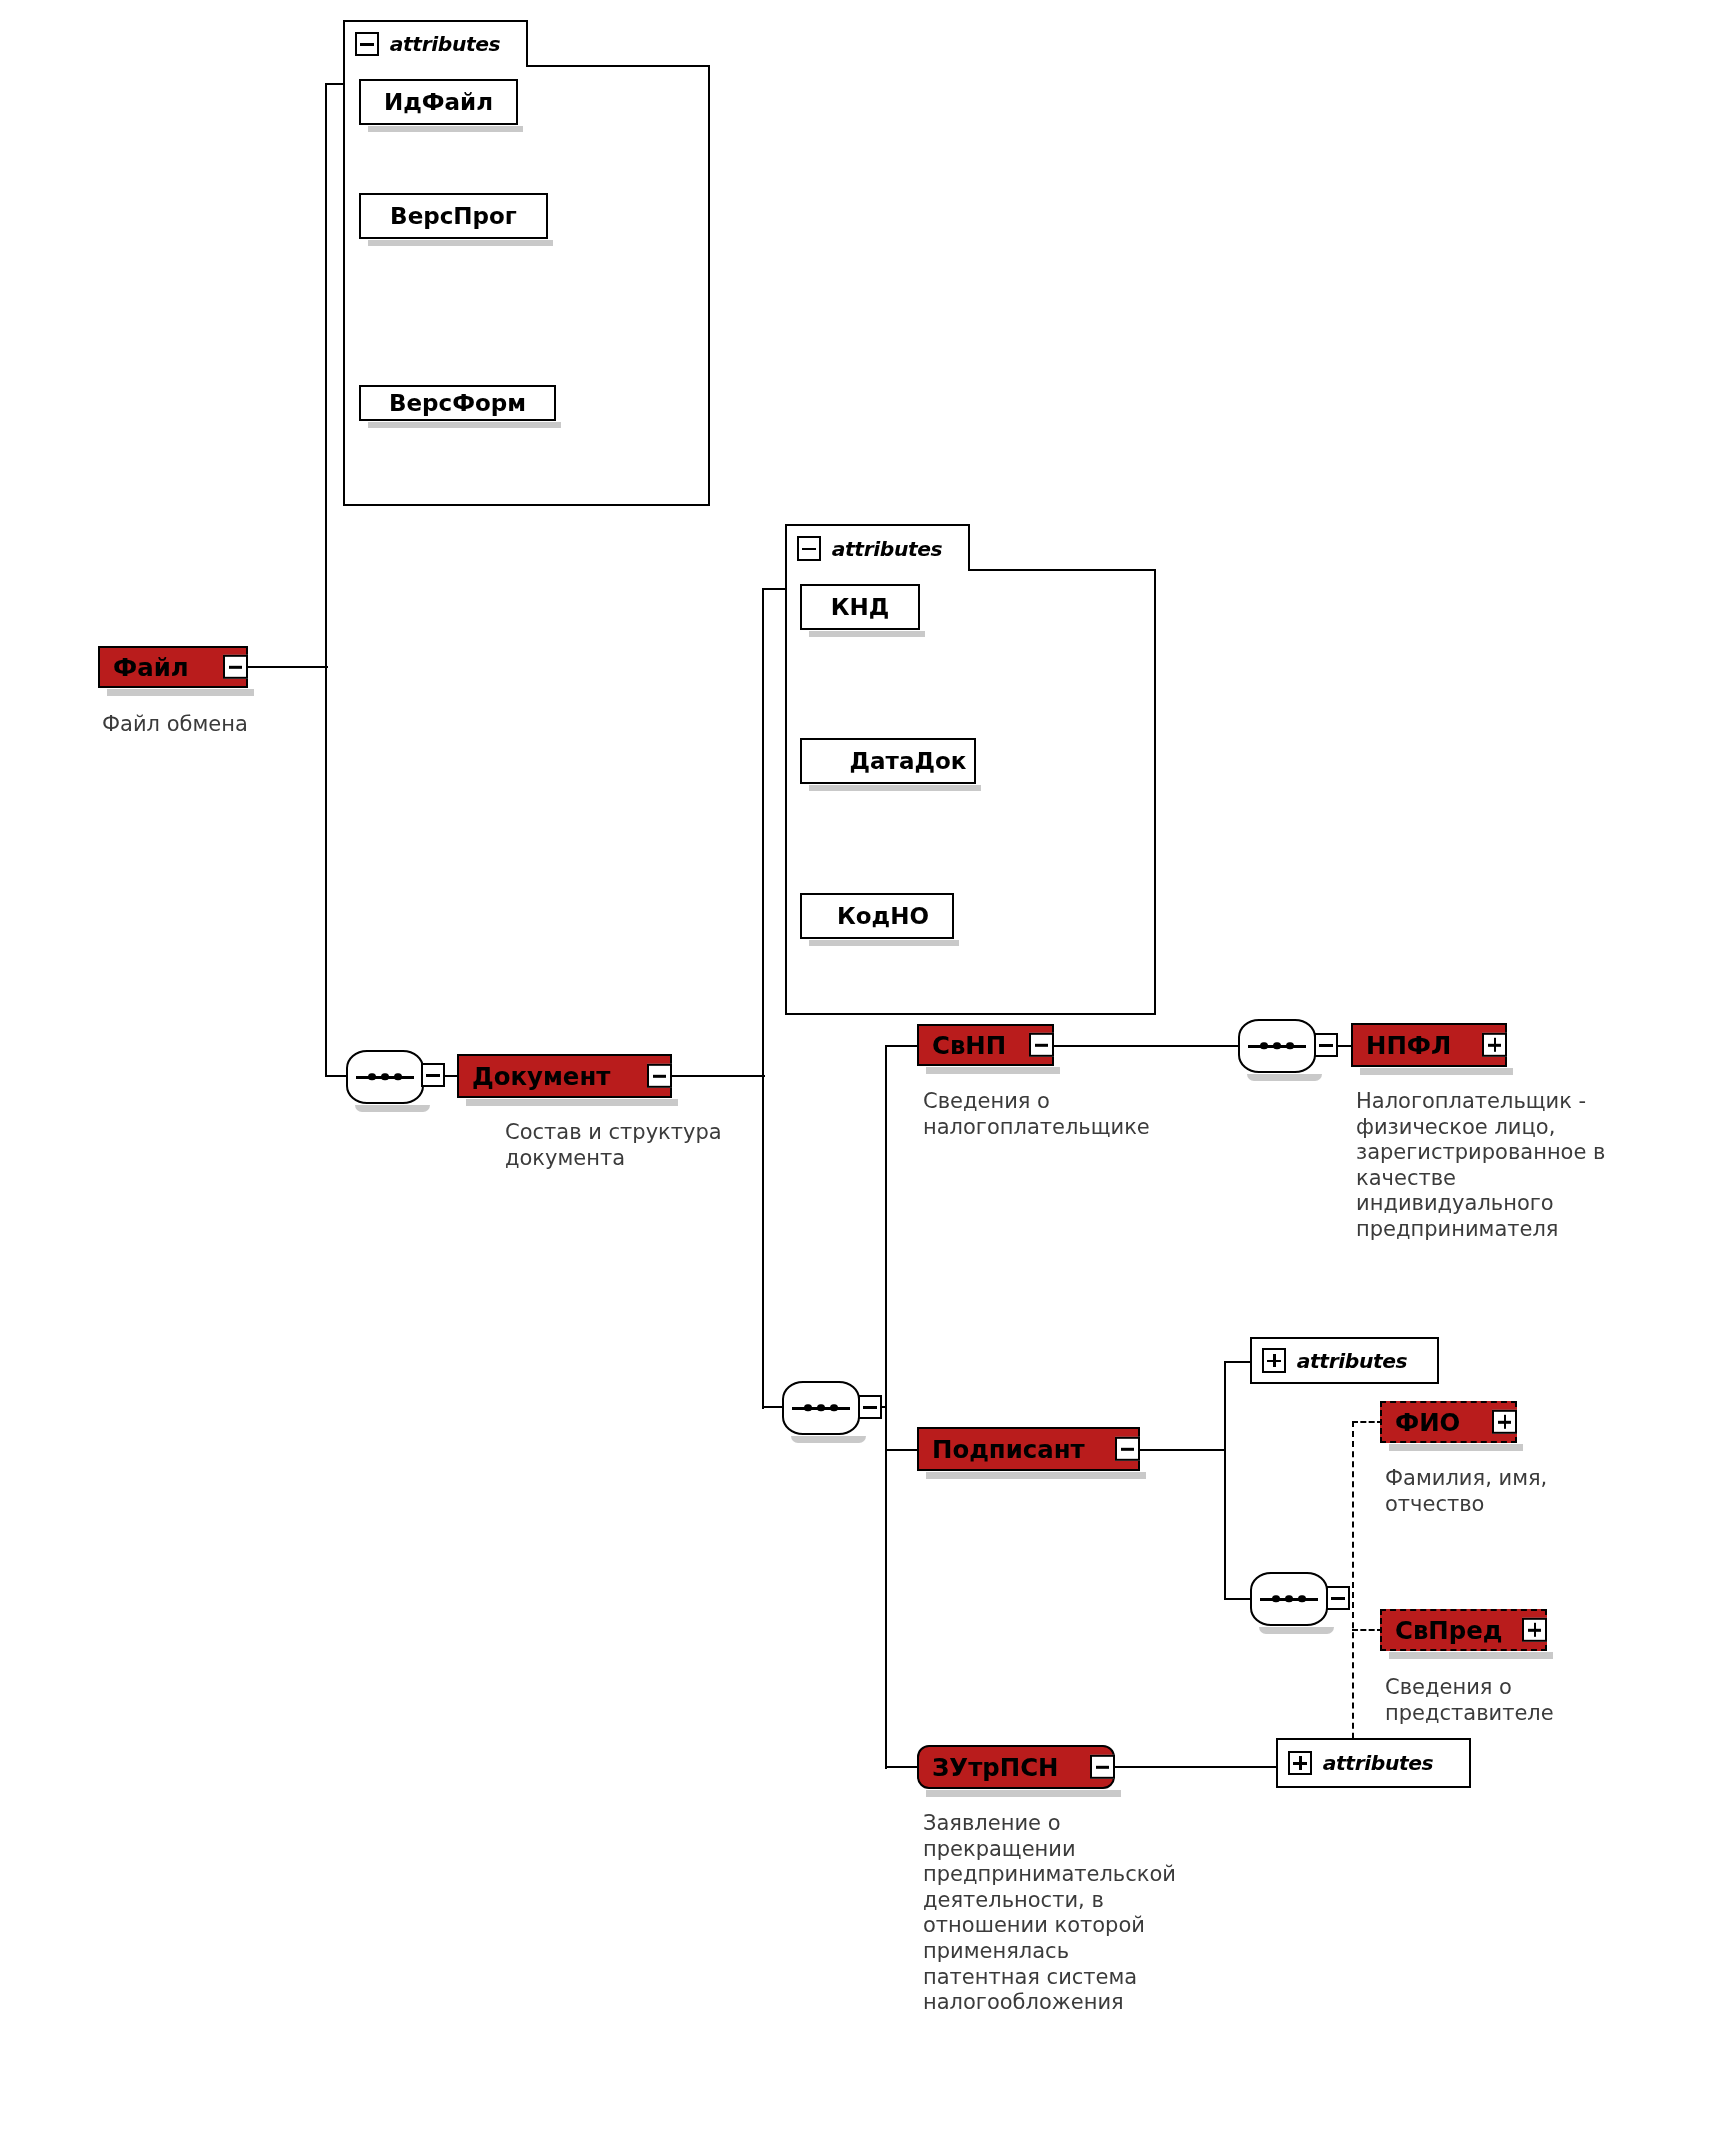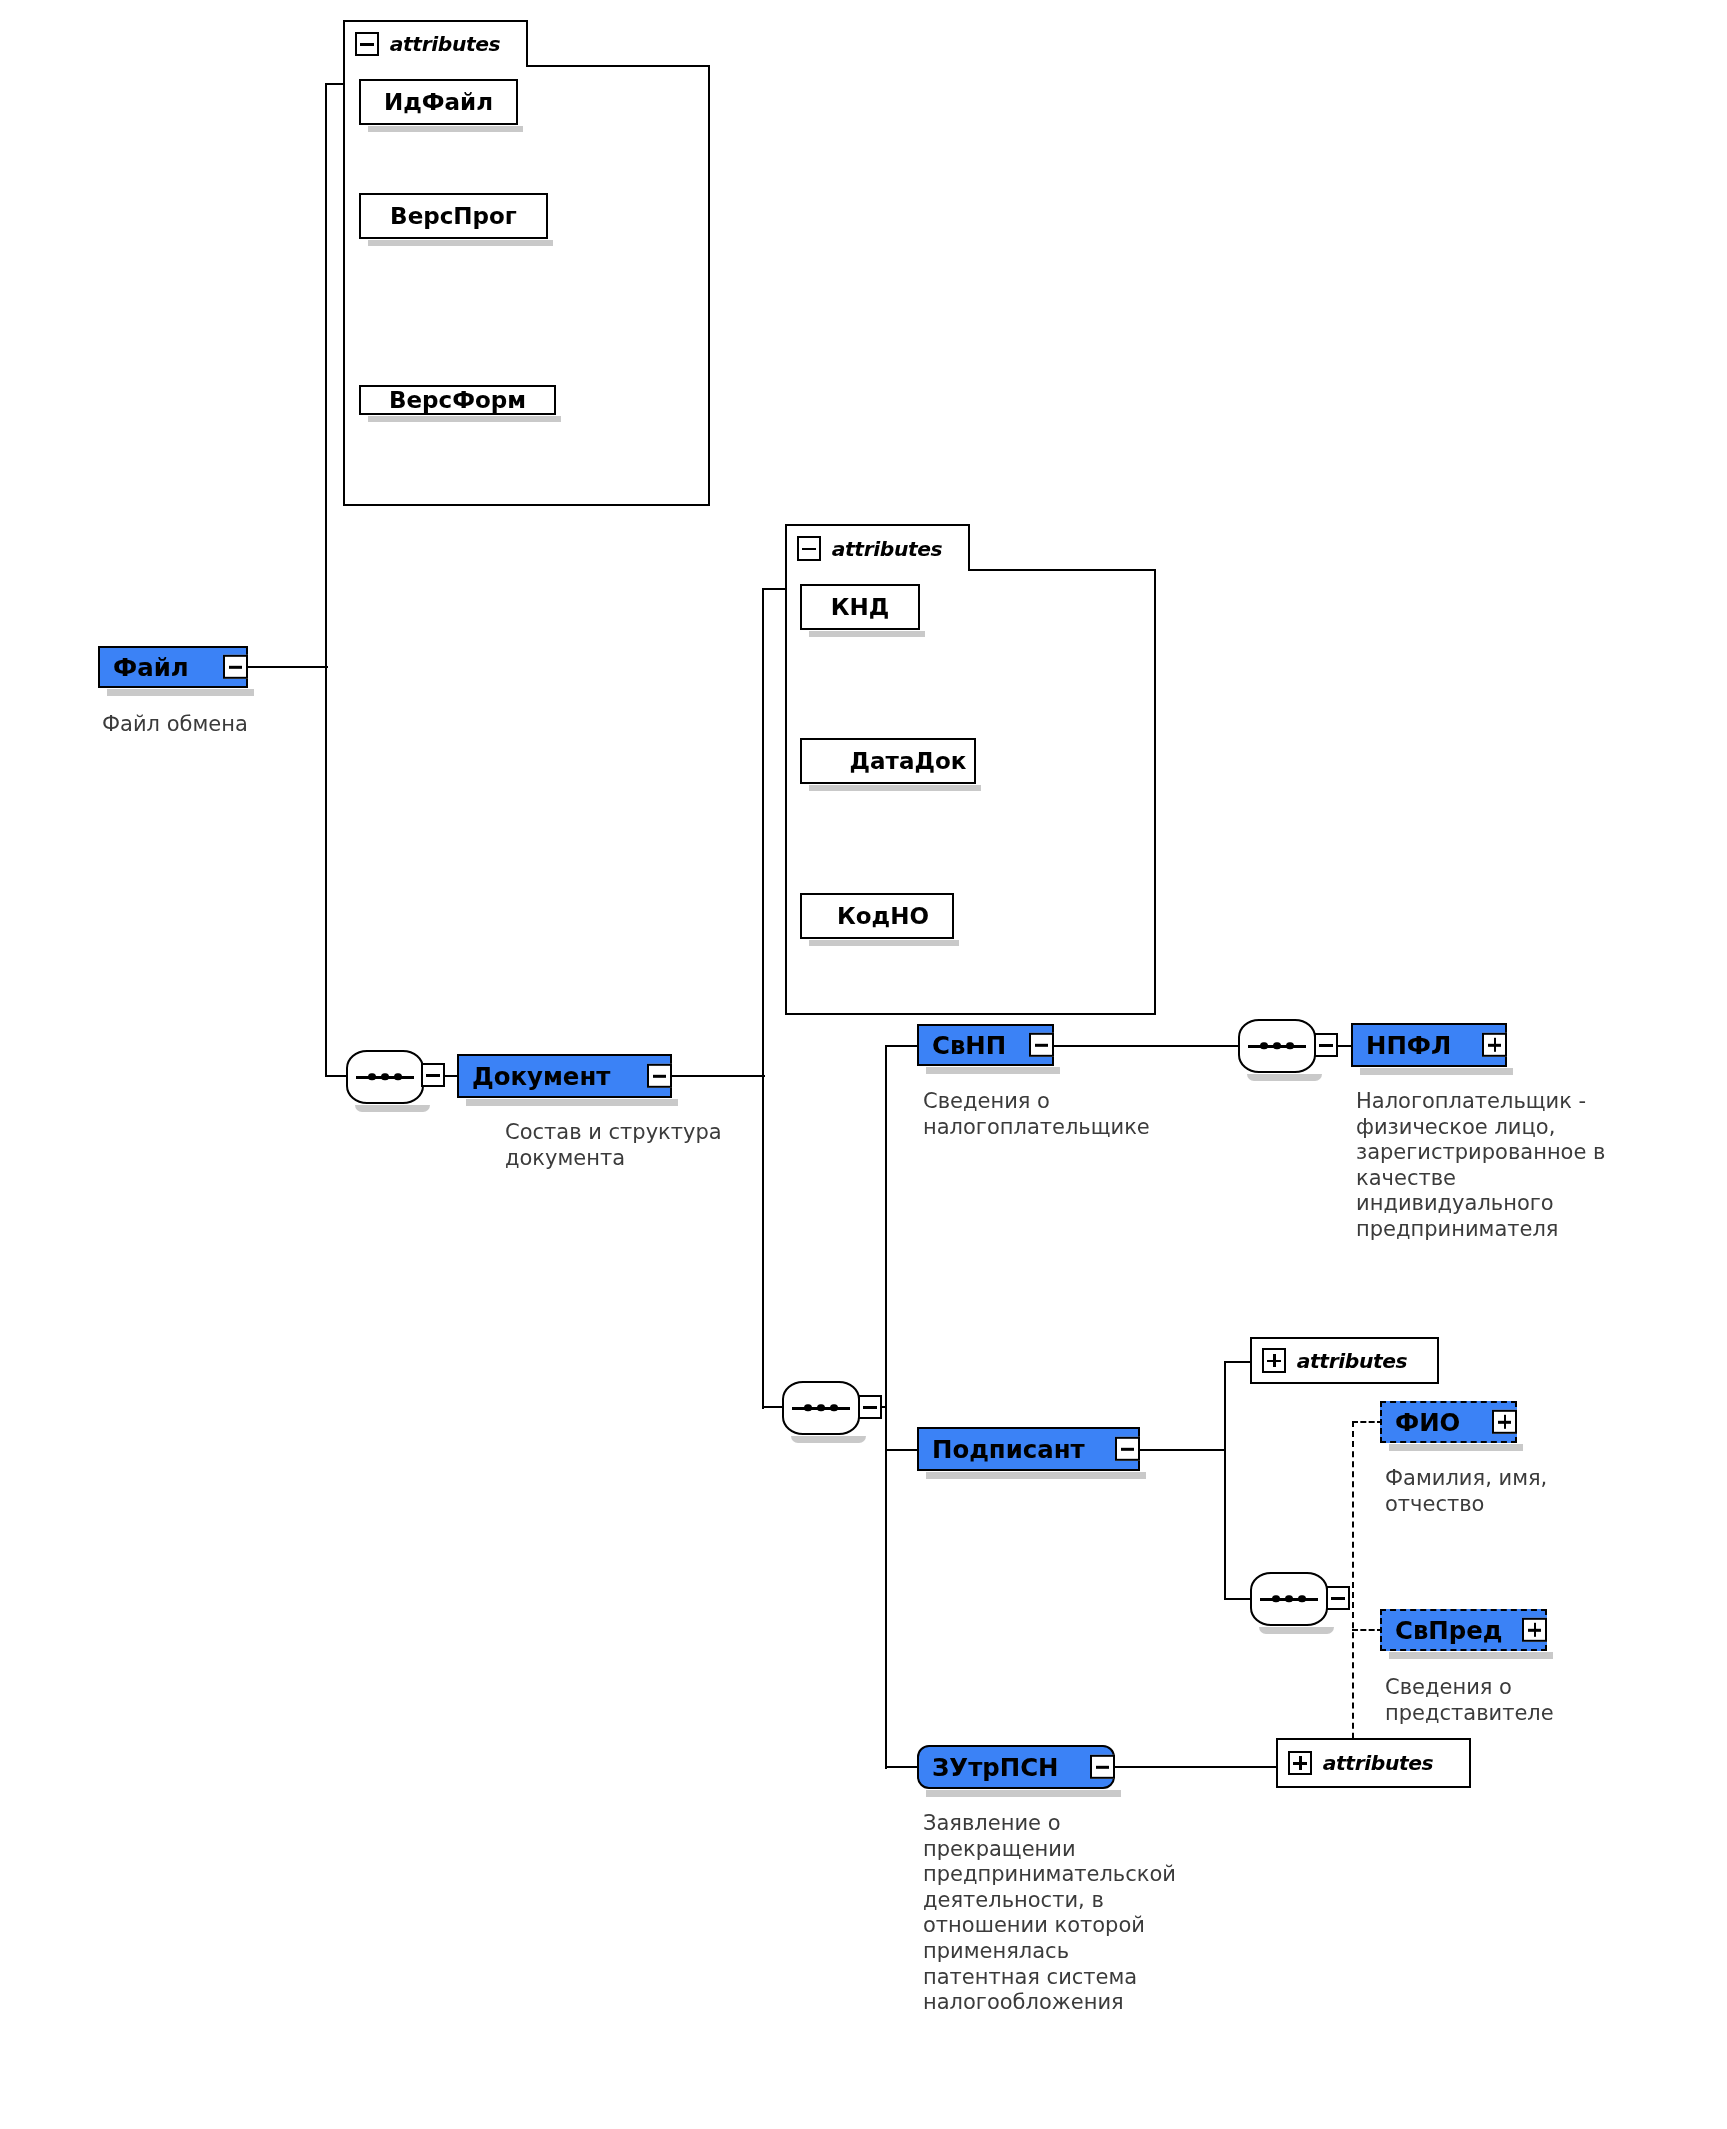--- a/index.html
+++ b/index.html
@@ -75,21 +75,21 @@
   }
   .desc{
     position:absolute;
     font-size:21px;color:#3b3b3b;line-height:1.22;
     white-space:pre-line;
   }
 
   
   .node{
     position:absolute;
-    border:2.4px solid #000;background:#3b82f6;
+    border:2.4px solid #000;background:#b91c1c;
     box-sizing:border-box;
     display:flex;align-items:center;
     z-index:4;
   }
   .node.dashed{border:2.4px dashed #000;}
   .node .nm{
     font-weight:bold;font-size:24.4px;color:#000;
     white-space:nowrap;padding:0 11.4px 0 13px;
   }
   .node .exp{position:absolute;right:-1.6px;top:50%;transform:translateY(-50%);}
@@ -144,21 +144,21 @@
   </div>
   <div class="desc" style="left:362px;top:146px;width:350px;">Идентификатор файла</div>
 
   <div class="chip" style="left:359px;top:193px;width:189px;height:46px;">
     <span>ВерсПрог</span>
   </div>
   <div class="desc" style="left:362px;top:263px;width:325px;">Версия программы, с
 помощью которой
 сформирован файл</div>
 
-  <div class="chip" style="left:359px;top:385px;width:197px;height:30px;">
+  <div class="chip" style="left:359px;top:385px;width:197px;height:36px;">
     <span>ВерсФорм</span>
   </div>
   <div class="desc" style="left:362px;top:455px;width:325px;">Версия формата</div>
 
   <div class="attrbox" style="left:785px;top:524px;">
     <div class="tab" style="width:185px;height:47px;">
       <span class="pmbox"></span>
       <span class="attr-label">attributes</span>
     </div>
     <div class="body" style="top:45px;width:371px;height:446px;"></div>

